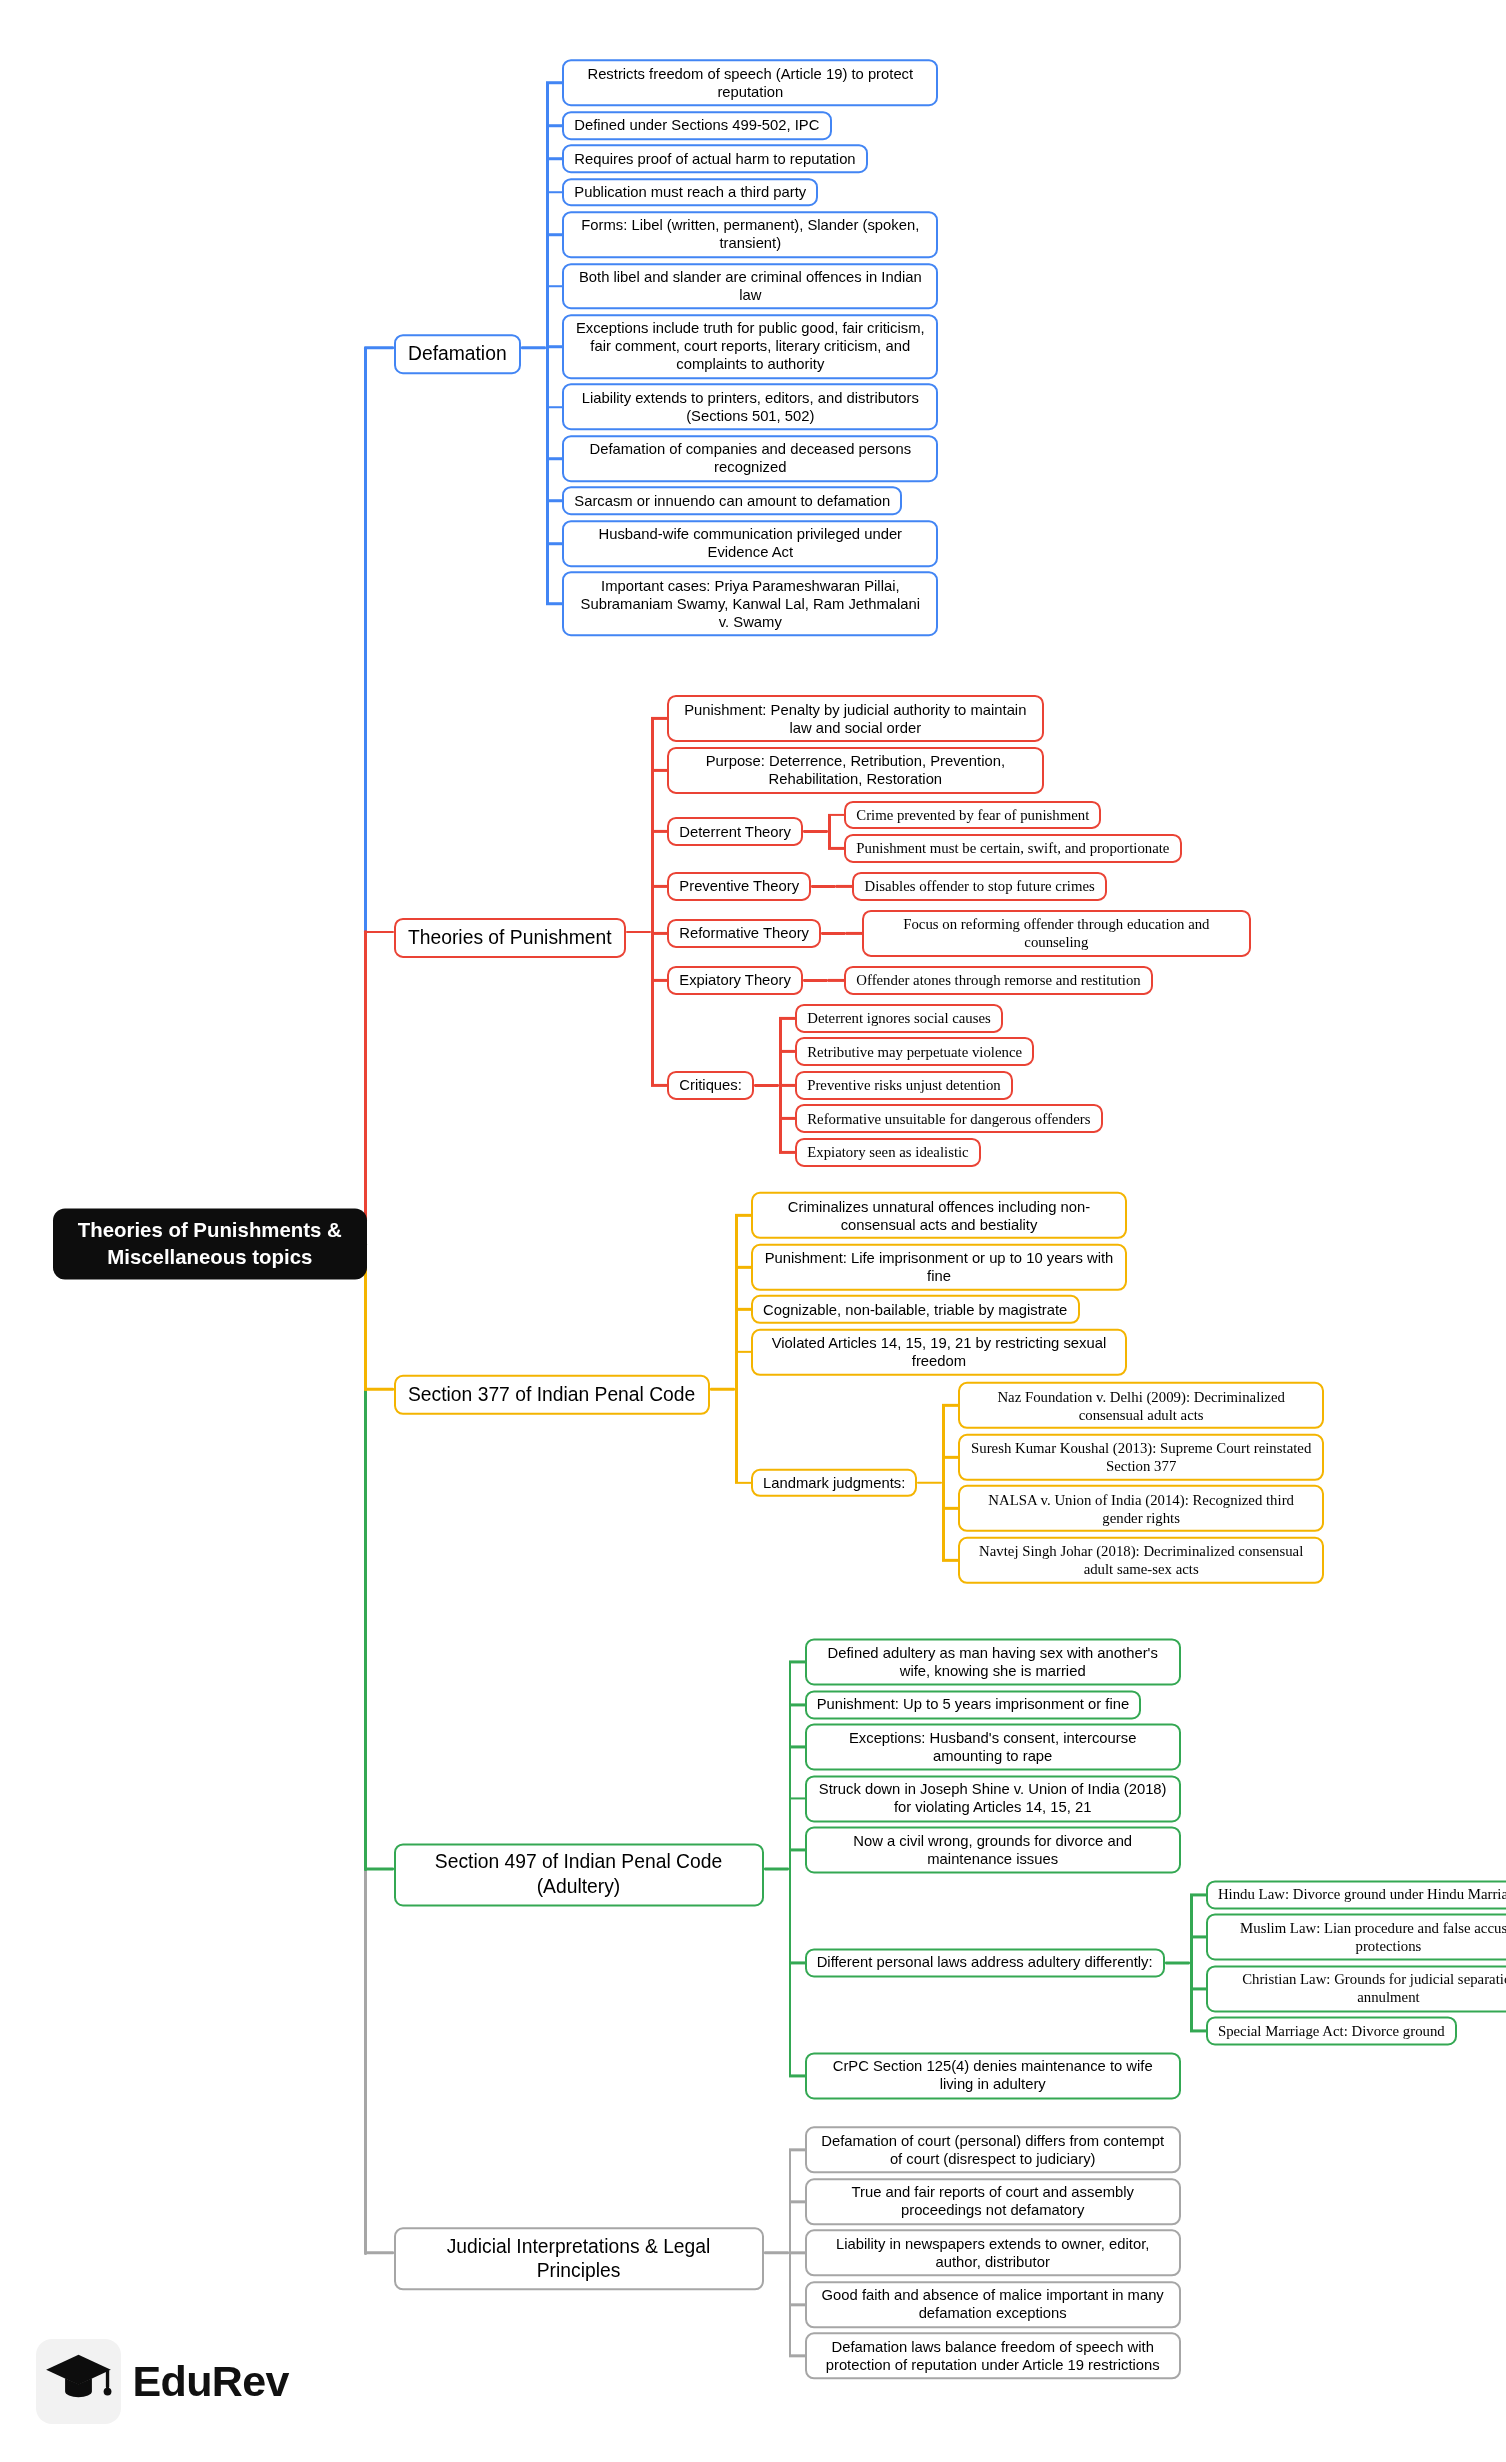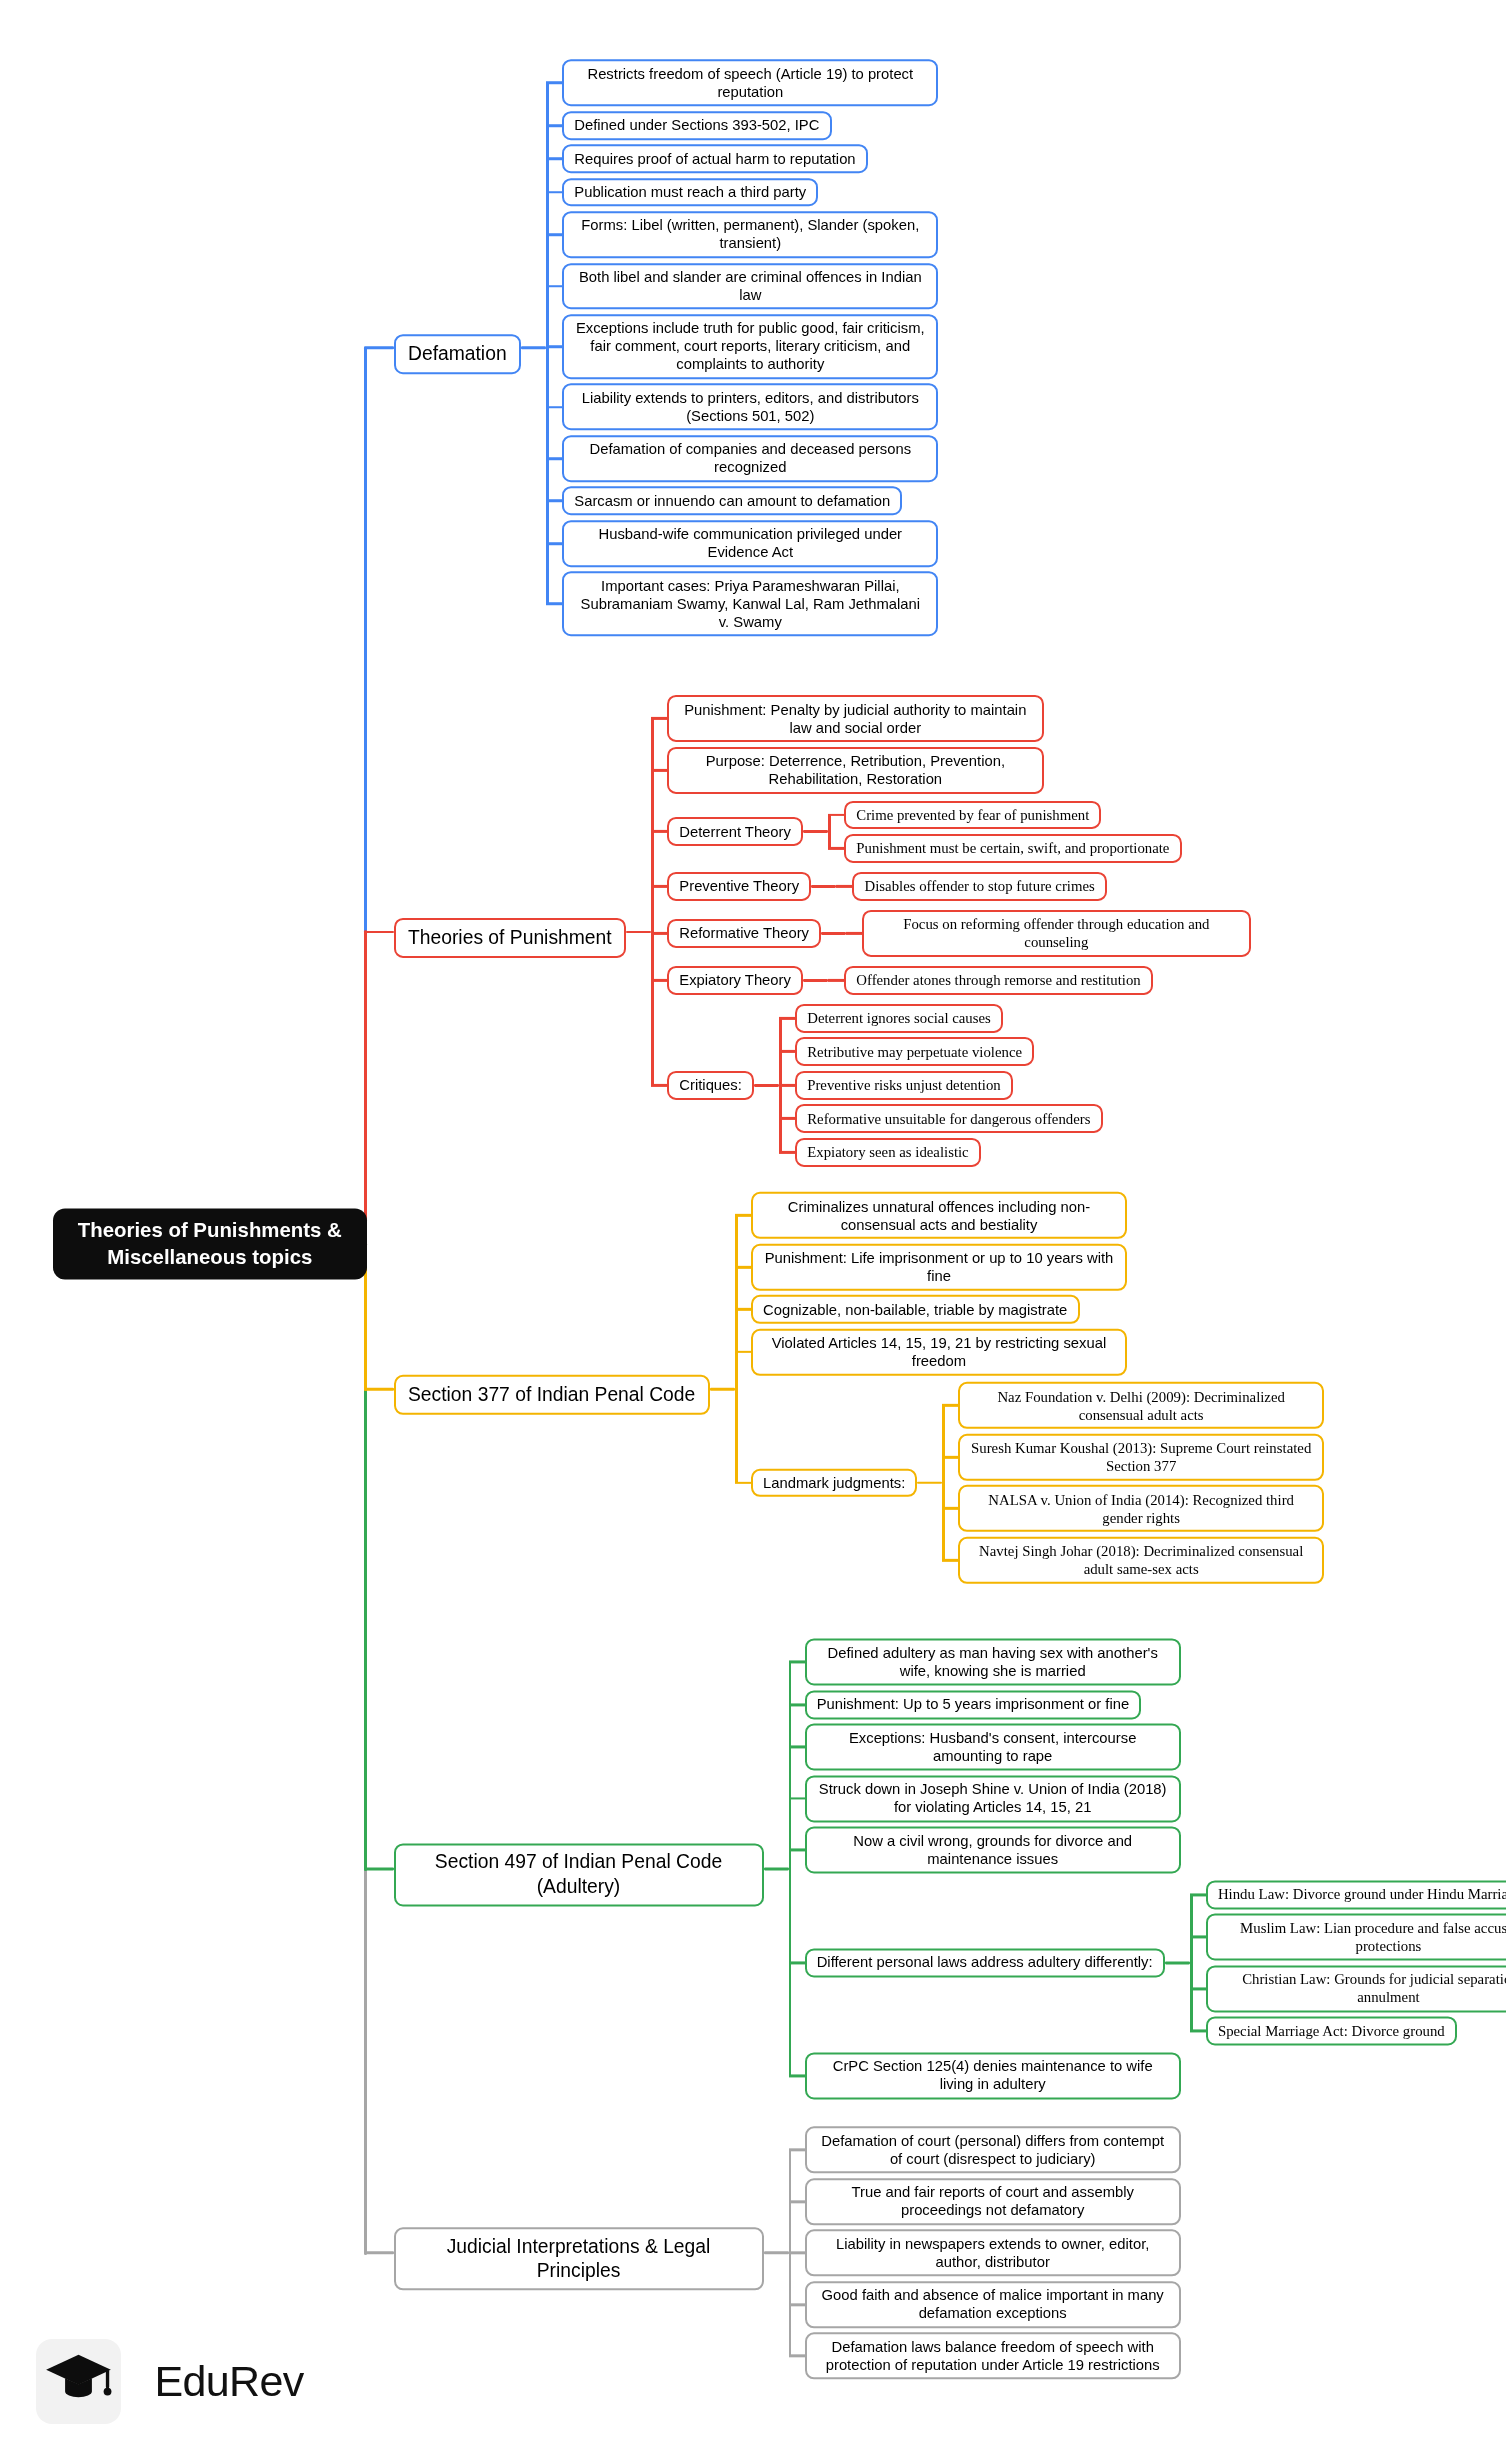--- a/index.html
+++ b/index.html
@@ -50,21 +50,21 @@
   .children .children .node{max-width:364px;font-family:Liberation Serif, serif;}
   .b-s377 .children .children .node,
   .b-s497 .children .children .node{max-width:341px;}
   .node.wide{max-width:488px;}
   
   .logo{position:absolute;left:36px;top:2339px;display:flex;align-items:center;gap:11.4px;z-index:3;}
   .logo-badge{
     width:85px;height:85px;background:#f2f2f2;border-radius:16px;
     display:flex;align-items:center;justify-content:center;
   }
-  .logo-text{font-size:43px;font-weight:normal;color:#111;letter-spacing:-0.6px;margin-left:22px;}
+  .logo-text{font-size:43px;font-weight:bold;color:#111;letter-spacing:-0.6px;}
 </style>
 </head>
 <body>
 
 <div id="canvas">
   <div id="trunks">
       <div class="trunk" style="left: 364px; top: 347px; height: 899px; background: rgb(66, 133, 244);"></div>
       <div class="trunk" style="left: 364px; top: 1243px; height: 1012px; background: rgb(166, 166, 166);"></div>
       <div class="trunk" style="left: 364px; top: 1243px; height: 628px; background: rgb(52, 168, 83);"></div>
       <div class="trunk" style="left: 364px; top: 1243px; height: 148px; background: rgb(244, 180, 0);"></div>
@@ -77,21 +77,21 @@
   <div id="branches">
       <div class="branch b-defamation" style="top: 348px; --c: #4285F4;">
         <div class="hstub" style="width: 29.5px;"></div>
         <div class="blabel">Defamation</div>
         <div class="hstub" style="width: 25px;"></div>
         <div class="children">
           <div class="item">
             <div class="node">Restricts freedom of speech (Article 19) to protect reputation</div>
           </div>
           <div class="item">
-            <div class="node">Defined under Sections 393-502, IPC</div>
+            <div class="node">Defined under Sections 499-502, IPC</div>
           </div>
           <div class="item">
             <div class="node">Requires proof of actual harm to reputation</div>
           </div>
           <div class="item">
             <div class="node">Publication must reach a third party</div>
           </div>
           <div class="item">
             <div class="node">Forms: Libel (written, permanent), Slander (spoken, transient)</div>
           </div>

